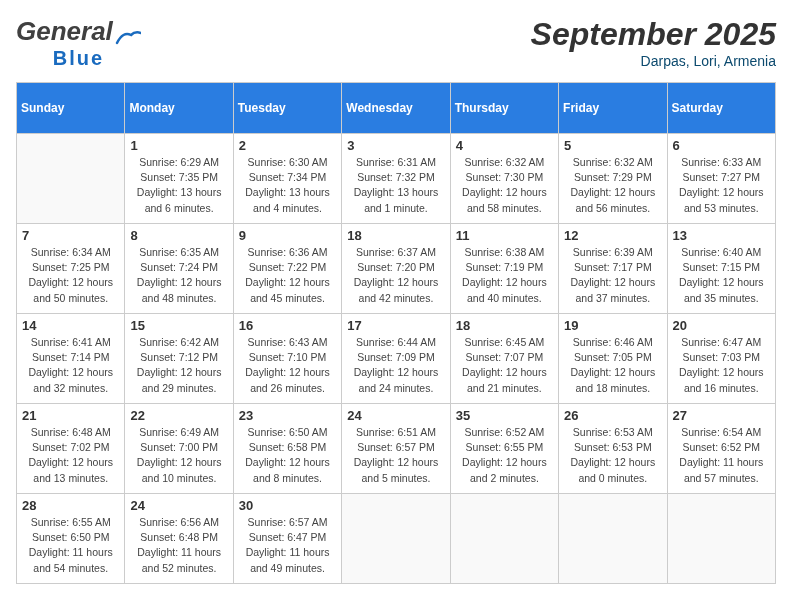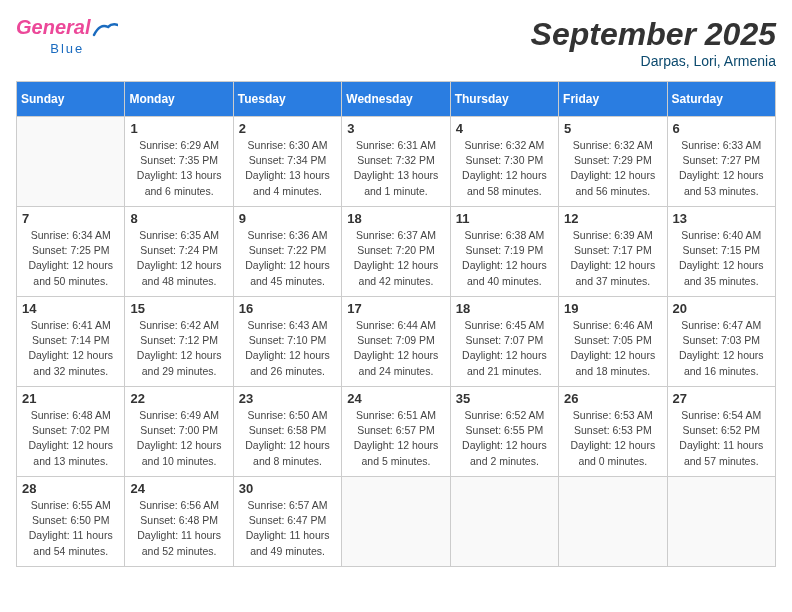--- a/index.html
+++ b/index.html
@@ -30,21 +30,21 @@
       color: #0c4a6e;
     }
     .calendar {
       width: 100%;
       border-collapse: collapse;
       font-size: 11px;
     }
     .calendar th {
       background: #2a7de1;
       color: #fff;
-      padding: 10px 4px;
+      padding: 18px 4px;
       text-align: left;
       font-size: 12px;
       font-weight: bold;
       border: 1px solid #ccc;
     }
     .calendar td {
       border: 1px solid #ccc;
       vertical-align: top;
       padding: 4px 5px;
       width: calc(100% / 7);
@@ -84,27 +84,27 @@
       align-items: flex-end;
     }
   </style>
 </head>
 <body>
 
 <div class="header">
   <div class="logo-wrapper">
     <div class="logo-img">
       <div class="logo-row">
-        <span style="font-size:20px;font-weight:bold;color:#ec4899;font-style:italic;">General</span>
+        <span style="font-size:26px;font-weight:bold;color:#404040;font-style:italic;">General</span>
         <svg width="28" height="18" viewBox="0 0 28 18">
           <path d="M4,14 Q10,2 18,6 Q22,2 28,4" stroke="#1a6bbf" stroke-width="2.5" fill="none" stroke-linecap="round"></path>
         </svg>
       </div>
       <div>
-        <span style="font-size:13px;font-weight:normal;color:#1a6bbf;letter-spacing:2px;">Blue</span>
+        <span style="font-size:20px;font-weight:bold;color:#1a6bbf;letter-spacing:2px;">Blue</span>
       </div>
     </div>
   </div>
   <div class="title-block">
     <div class="month-title">September 2025</div>
     <div class="subtitle">Darpas, Lori, Armenia</div>
   </div>
 </div>
 
 <table class="calendar">

